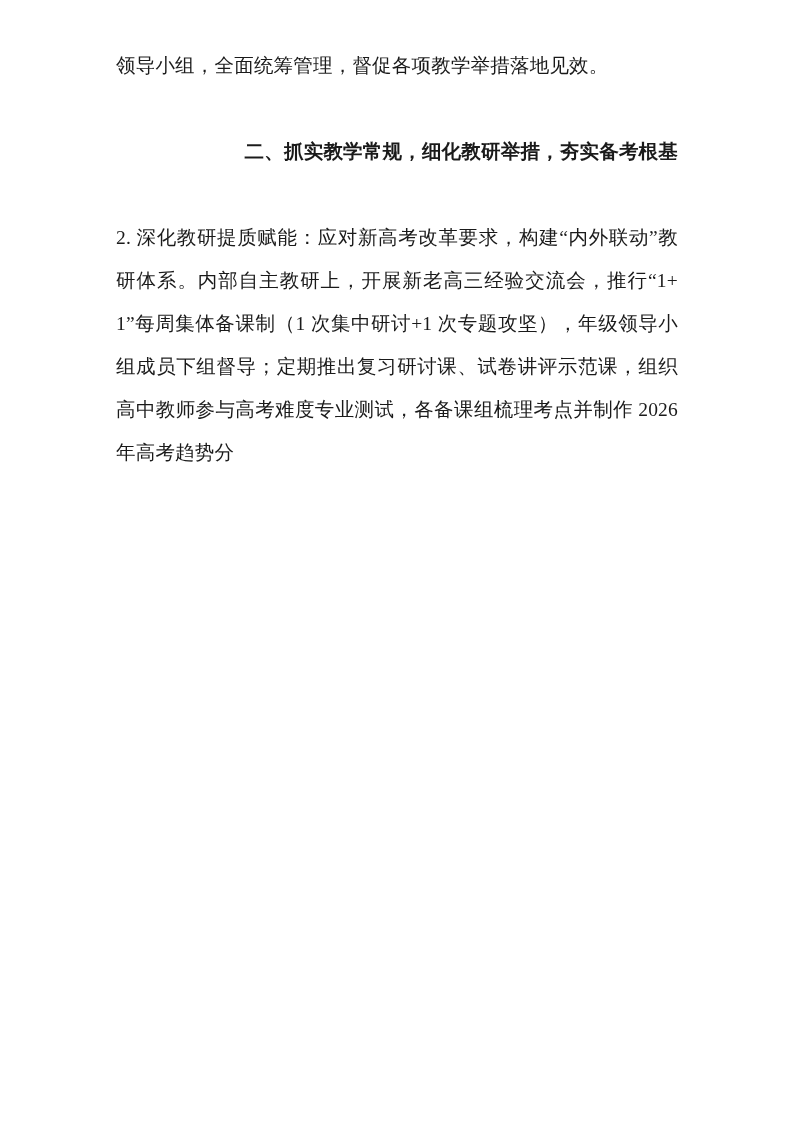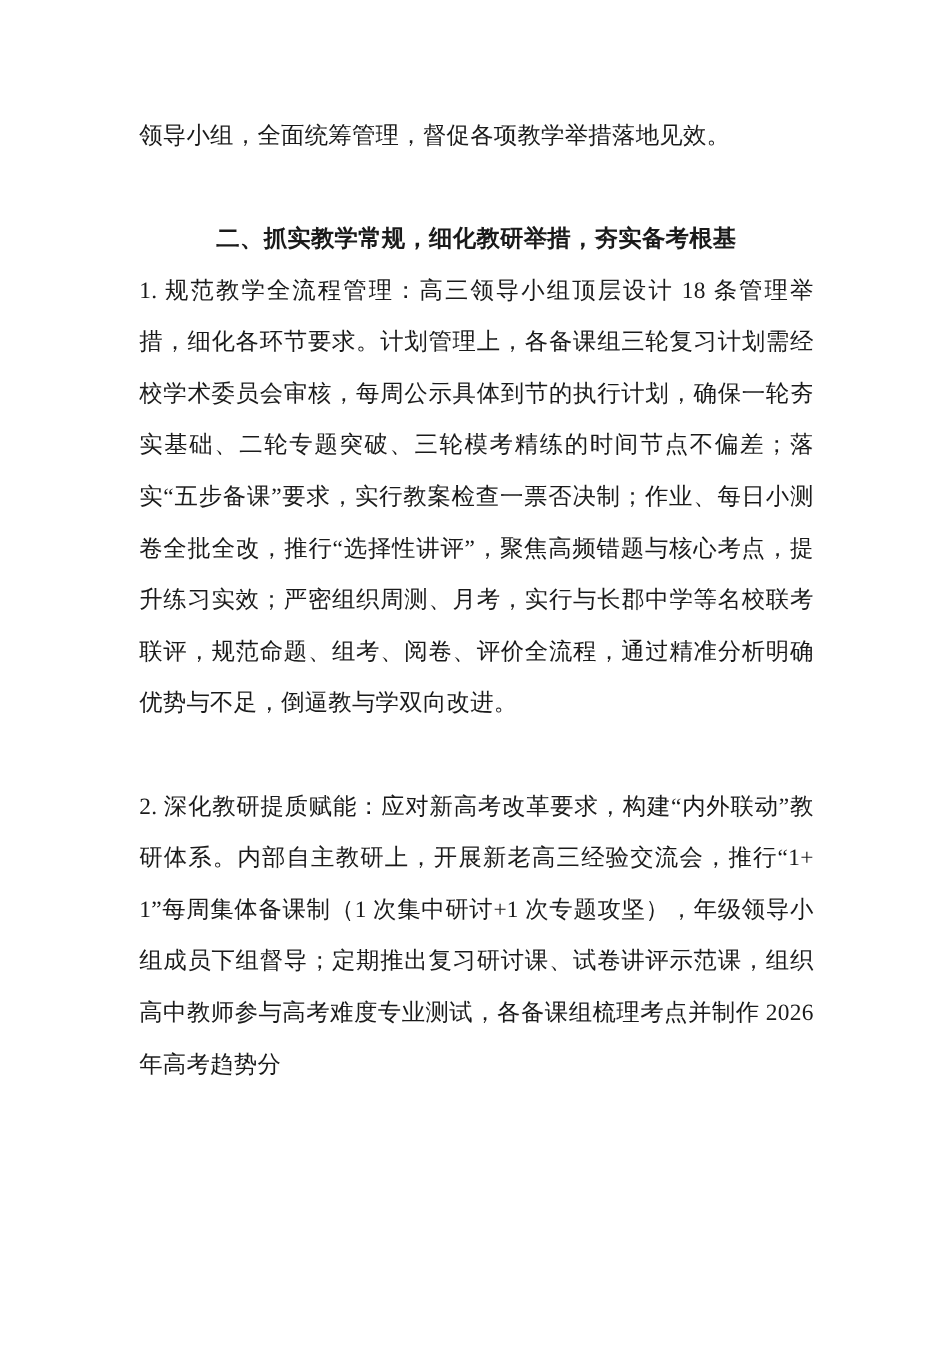--- a/index.html
+++ b/index.html
@@ -12,21 +12,21 @@
     background: #ffffff;
     font-family: "Liberation Serif", "DejaVu Serif", serif;
     color: #1a1a1a;
     overflow: hidden;
   }
   .page {
     position: relative;
     width: 633px;
     height: 1122px;
     box-sizing: border-box;
-    padding: 92px 116px 60px 116px;
+    padding: 44px 116px 60px 116px;
   }
   .doc-body {
     width: 562px;
   }
   p.para {
     margin: 0 0 0 0;
     font-size: 19.5px;
     line-height: 43px;
     text-align: justify;
     text-justify: inter-ideograph;
@@ -37,37 +37,36 @@
     height: 43px;
   }
   .gap-medium {
     height: 43px;
   }
   .heading {
     margin: 0;
     font-size: 19.5px;
     line-height: 43px;
     font-weight: bold;
-    text-align: center;
+    text-align: right;
     letter-spacing: 0.2px;
   }
 </style>
 </head>
 <body>
 
 <div class="page">
   <div class="doc-body">
 
     <p class="para">领导小组，全面统筹管理，督促各项教学举措落地见效。</p>
 
 
     <div class="gap-large"></div>
 
     <p class="heading">二、抓实教学常规，细化教研举措，夯实备考根基</p>
 
-    <p class="para">1. 规范教学全流程管理：高三领导小组顶层设计 18 条管理举措，细化各环节要求。计划管理上，各备课组三轮复习计划需经校学术委员会审核，每周公示具体到节的执行计划，确保一轮夯实基础、二轮专题突破、三轮模考精练的时间节点不偏差；落实“五步备课”要求，实行教案检查一票否决制；作业、每日小测卷全批全改，推行“选择性讲评”，聚焦高频错题与核心考点，提升练习实效；严密组织周测、月考，实行与长郡中学等名校联考联评，规范命题、组考、阅卷、评价全流程，通过精准分析明确优势与不足，倒逼教与学双向改进。</p>
 
     <div class="gap-medium"></div>
 
     <p class="para">2. 深化教研提质赋能：应对新高考改革要求，构建“内外联动”教研体系。内部自主教研上，开展新老高三经验交流会，推行“1+1”每周集体备课制（1 次集中研讨+1 次专题攻坚），年级领导小组成员下组督导；定期推出复习研讨课、试卷讲评示范课，组织高中教师参与高考难度专业测试，各备课组梳理考点并制作 2026 年高考趋势分</p>
 
   </div>
 </div>
 
 </body></html>

